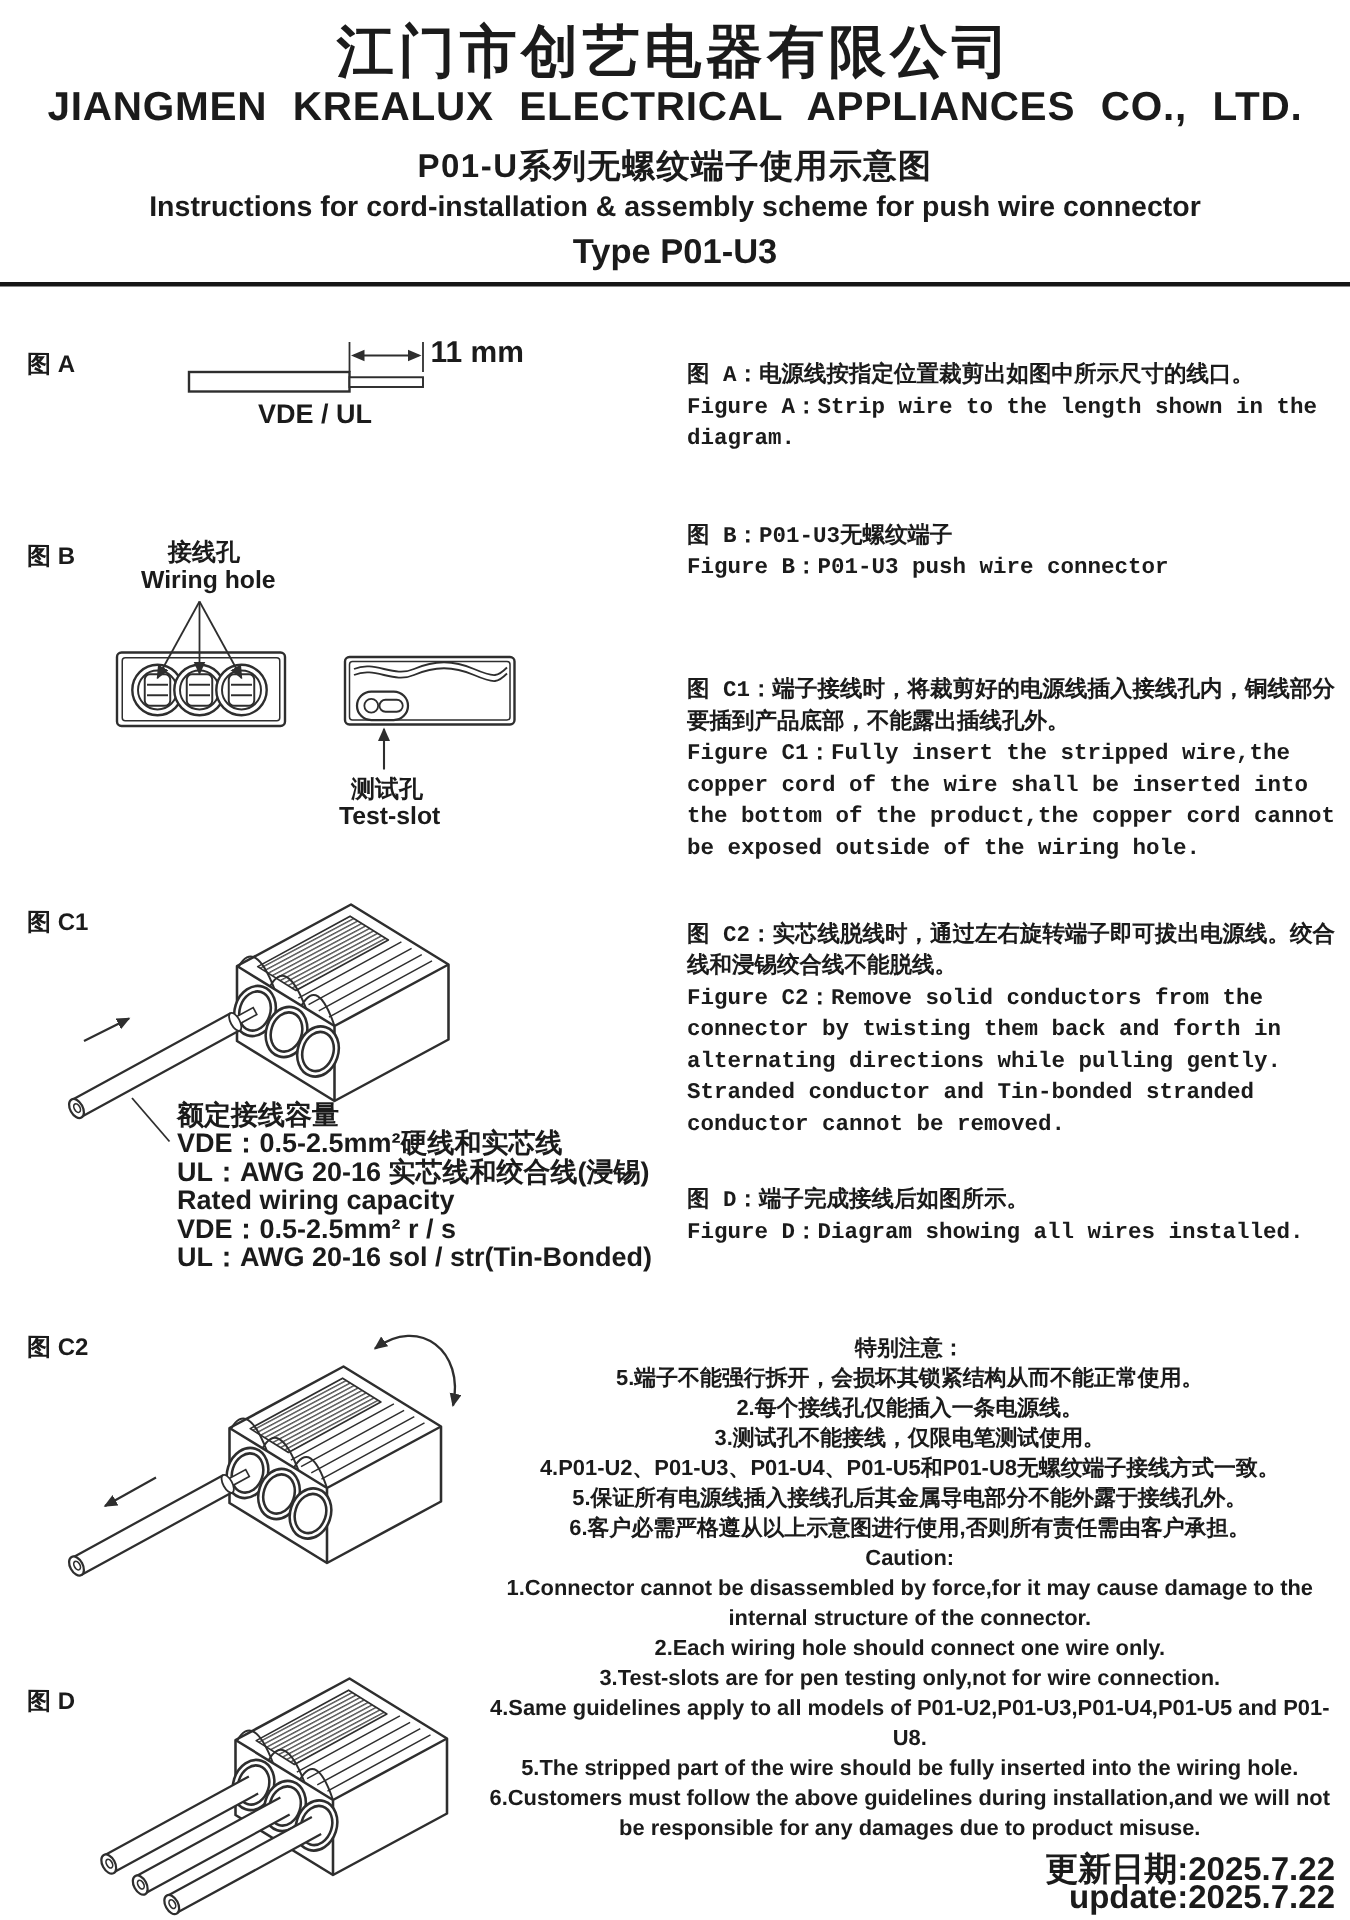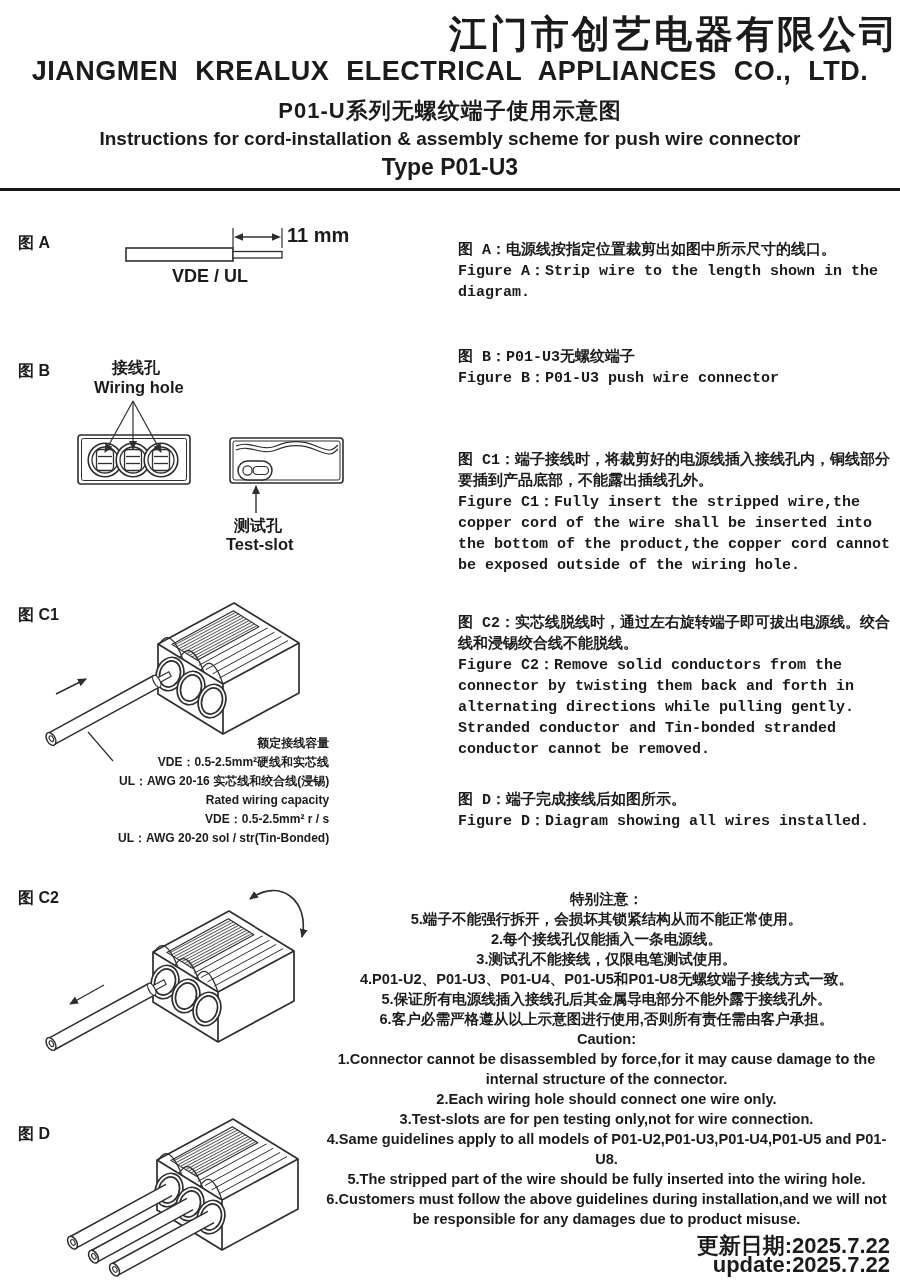--- a/index.html
+++ b/index.html
@@ -1,29 +1,29 @@
 <!DOCTYPE html>
 <html><head>
 <meta charset="utf-8">
 <style>
   html,body{margin:0;padding:0;background:#fff;}
   .page{position:relative;width:900px;height:1280px;background:#fff;overflow:hidden;
         font-family:"Liberation Sans","DejaVu Sans",sans-serif;color:#1b1b1b;font-weight:700;}
   .abs{position:absolute;}
   .center{left:0;right:0;text-align:center;}
-  .t1{top:9px;font-size:38px;letter-spacing:3px;text-align:right;}
+  .t1{top:9px;font-size:38px;letter-spacing:3px;}
   .t2{top:56px;font-size:27px;word-spacing:9px;letter-spacing:.5px;}
   .t3{top:96px;font-size:22px;letter-spacing:1px;}
   .t4{top:128px;font-size:19px;}
   .t5{top:154px;font-size:23px;}
   .rule{top:188px;left:0;width:900px;height:3px;background:#161616;}
   .sec-label{font-size:16px;}
   .fig-text{width:437px;font-size:15px;line-height:21px;}
   .fig-text p{margin:0;font-family:Liberation Mono, monospace;}
-  .cap-list{font-size:12px;line-height:19px;white-space:nowrap;text-align:right;}
+  .cap-list{font-size:18px;line-height:19px;white-space:nowrap;}
   .cap-list p{margin:0;}
   .notes{width:581px;font-size:14.6px;line-height:20px;}
   .notes p{margin:0;}
   .small-label{font-size:16px;}
   .small-label-en{font-size:16.5px;}
   .dim-label{font-size:20px;}
   .vde-label{font-size:18px;}
   .footer{right:10px;top:1236px;text-align:right;font-size:22px;line-height:19px;}
   svg{display:block;overflow:visible;}
 </style>
@@ -152,21 +152,21 @@
       <line x1="36" y1="99" x2="66" y2="84" stroke-width="1.4" marker-end="url(#ah)"></line>
       <line x1="68" y1="137" x2="93" y2="166" stroke-width="1.2"></line>
     </g>
   </svg>
   <div class="abs cap-list" style="left:118px;top:734px;">
     <p>额定接线容量</p>
     <p>VDE：0.5-2.5mm²硬线和实芯线</p>
     <p>UL：AWG 20-16 实芯线和绞合线(浸锡)</p>
     <p>Rated wiring capacity</p>
     <p>VDE：0.5-2.5mm² r / s</p>
-    <p>UL：AWG 20-20 sol / str(Tin-Bonded)</p>
+    <p>UL：AWG 20-16 sol / str(Tin-Bonded)</p>
   </div>
   <div class="abs fig-text" style="left:458px;top:450px;">
     <p>图 C1：端子接线时，将裁剪好的电源线插入接线孔内，铜线部分要插到产品底部，不能露出插线孔外。</p>
     <p>Figure C1：Fully insert the stripped wire,the copper cord of the wire shall be inserted into the bottom of the product,the copper cord cannot be exposed outside of the wiring hole.</p>
   </div>
 
   <div class="abs sec-label" style="left:18px;top:888px;">图 C2</div>
   <svg class="abs" style="left:20px;top:875px;" width="300" height="200">
     <use href="#connbox" transform="translate(133,77)"></use>
     <g stroke="#2e2e2e" fill="none" stroke-width="1.5">

